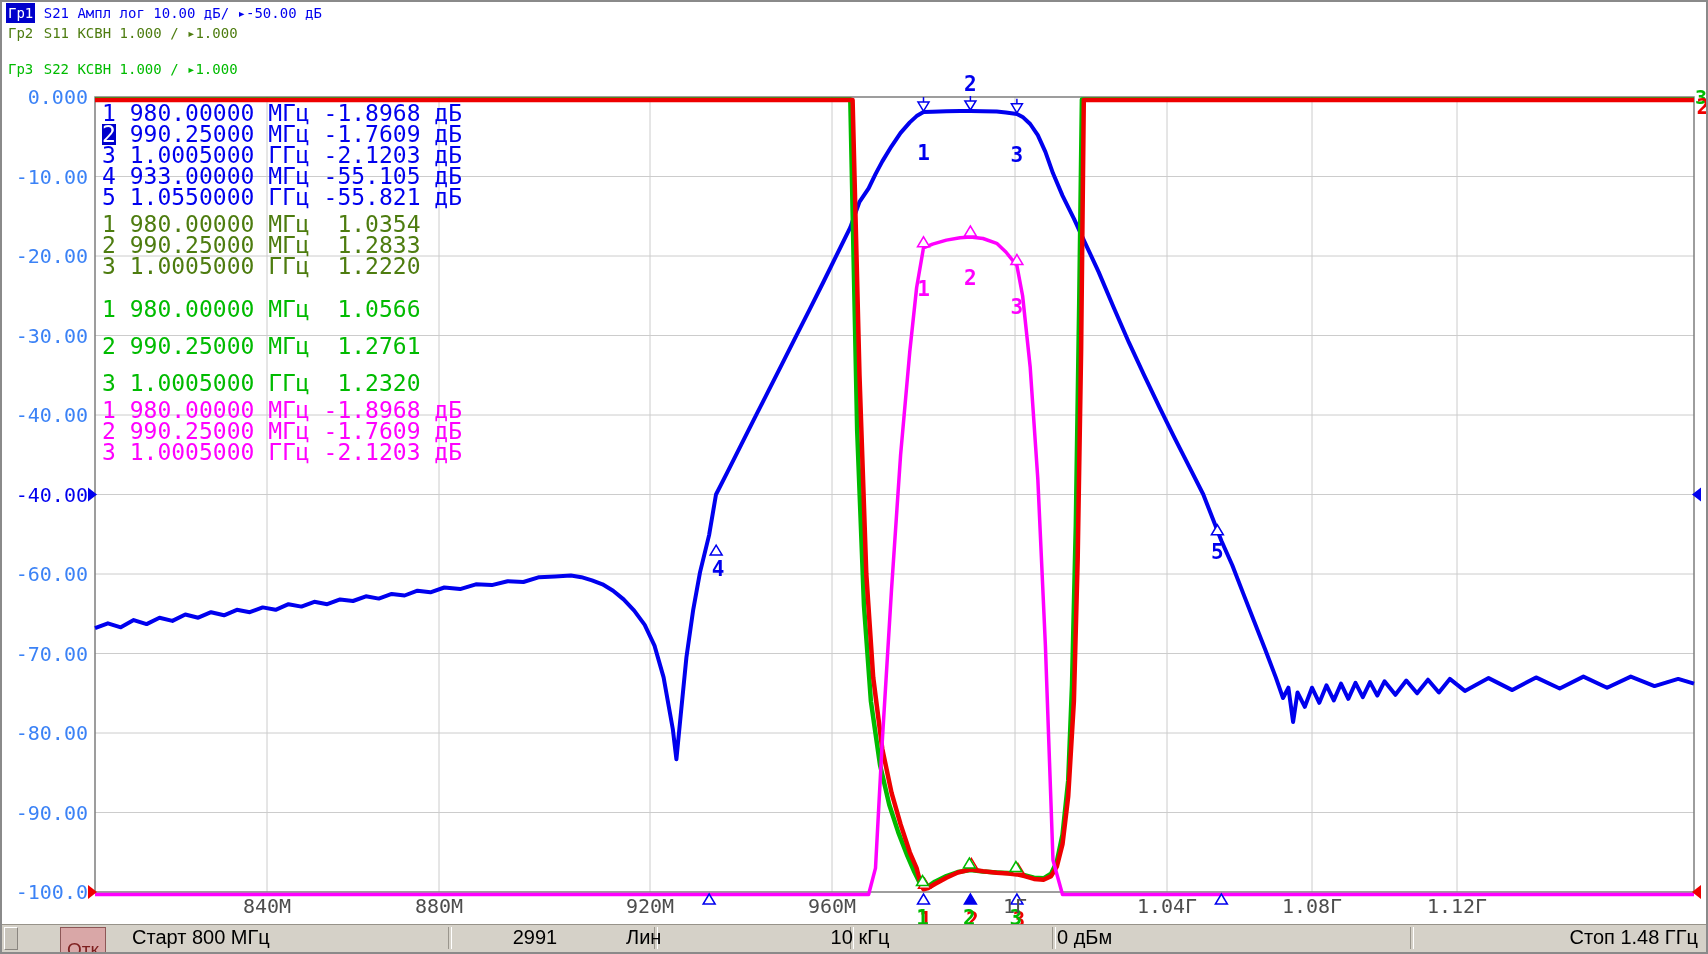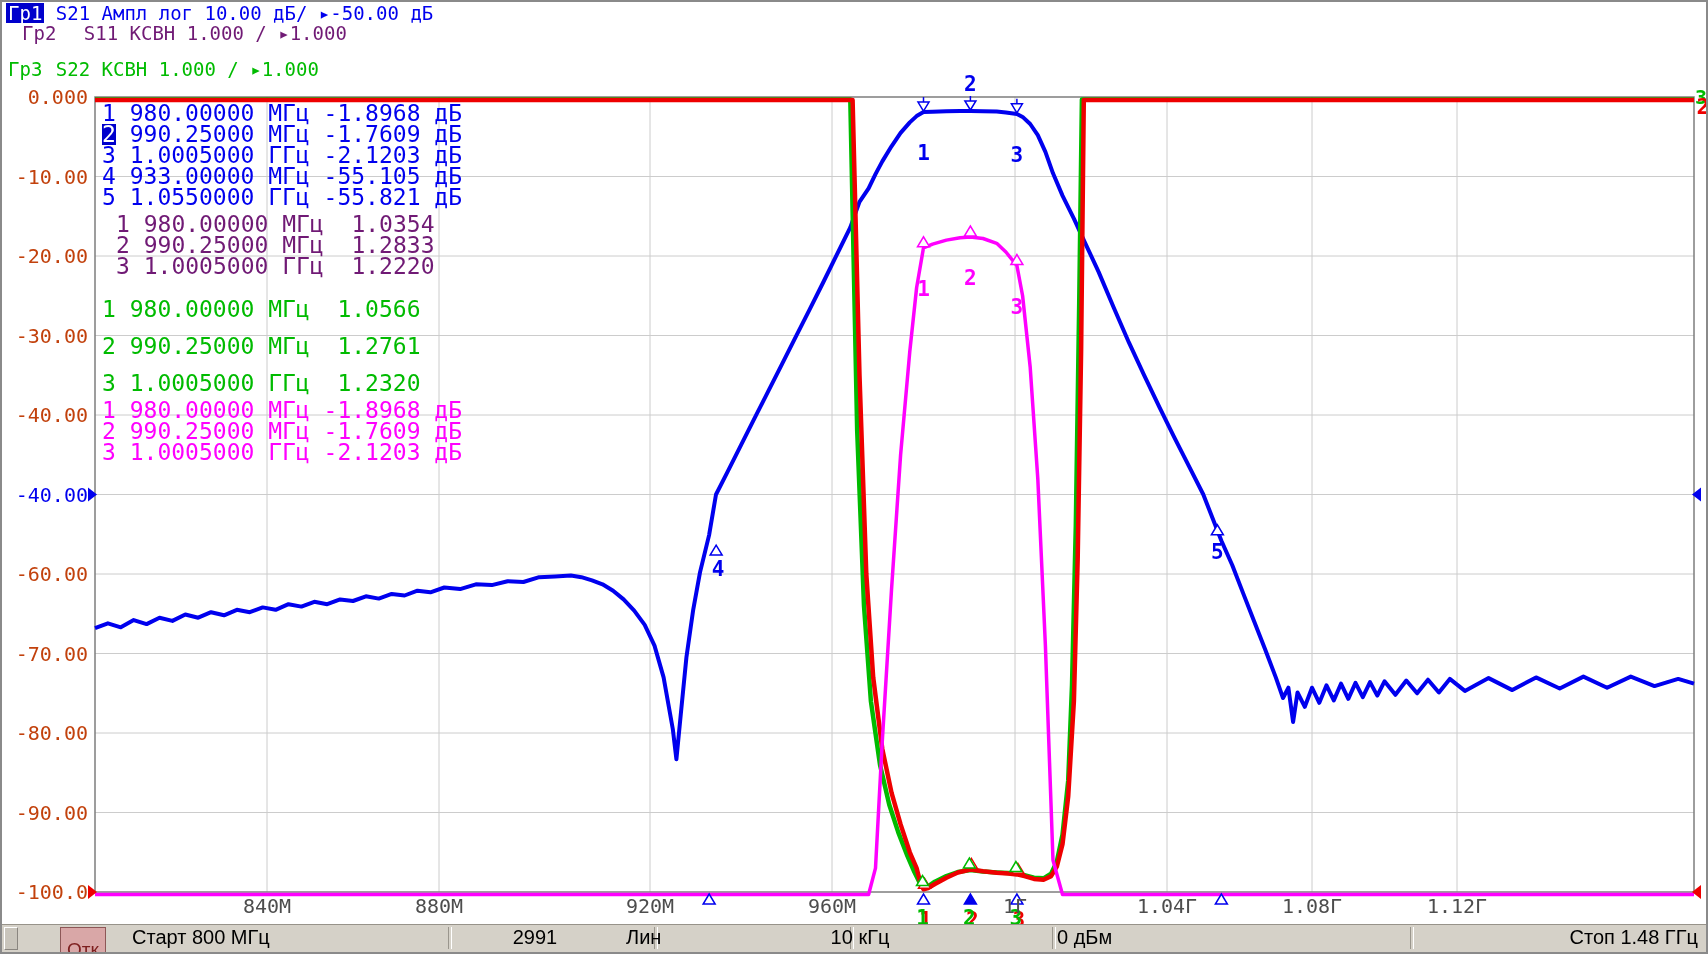--- a/index.html
+++ b/index.html
@@ -1,29 +1,29 @@
 <!DOCTYPE html>
 <html><head>
 <meta charset="utf-8">
 <style>
   html,body{margin:0;padding:0;background:#fff;}
   #win{position:relative;width:1708px;height:954px;background:#ffffff;
        border:2px solid #8a8a8a;box-sizing:border-box;overflow:hidden;
        font-family:"DejaVu Sans Mono", monospace;}
-  .hdr{position:absolute;left:4px;height:20px;font-size:19px;line-height:20px;white-space:pre;}
+  .hdr{position:absolute;left:4px;height:20px;font-size:14px;line-height:20px;white-space:pre;}
   .hdr .tid{display:inline-block;padding:0 2px;}
   .hdr .tid.active{background:#0000cc;color:#ffffff;}
-  .c-b{color:#0000ee;} .c-r{color:#701a75;margin-left:14px;} .c-g{color:#00bb00;margin-top:16px;} .c-m{color:#ff00ff;}
+  .c-b{color:#0000ee;} .c-r{color:#4d7c0f;} .c-g{color:#00bb00;margin-top:16px;} .c-m{color:#ff00ff;}
   #mtable{position:absolute;left:100px;top:101px;}
   .mrow{height:21px;font-size:23px;line-height:21px;white-space:pre;}
   .mrow .mno{display:inline-block;min-width:11px;}
   .mrow .mno.active{background:#0000cc;color:#ffffff;}
   .gap{height:6px;}
   .ylab{position:absolute;left:0;width:86px;text-align:right;font-size:20px;line-height:22px;
-        color:#c2410c;}
+        color:#3b82f6;}
   .ylab.ref{color:#0000ee;}
   .xlab{position:absolute;width:110px;margin-left:-55px;text-align:center;font-size:20px;
         color:#4d4d4d;top:892px;}
   svg{position:absolute;left:0;top:0;}
   #statusbar{position:absolute;left:0;right:0;bottom:0;height:27px;background:#d5d1c8;
      border-top:1px solid #97938a;font-family:"Liberation Sans", sans-serif;font-size:20px;
      color:#000;}
   .sseg{position:absolute;top:0;height:26px;line-height:25px;white-space:nowrap;}
   .ssep{position:absolute;top:2px;height:22px;width:2px;
         border-left:1px solid #9a968d;border-right:1px solid #ffffff;}

